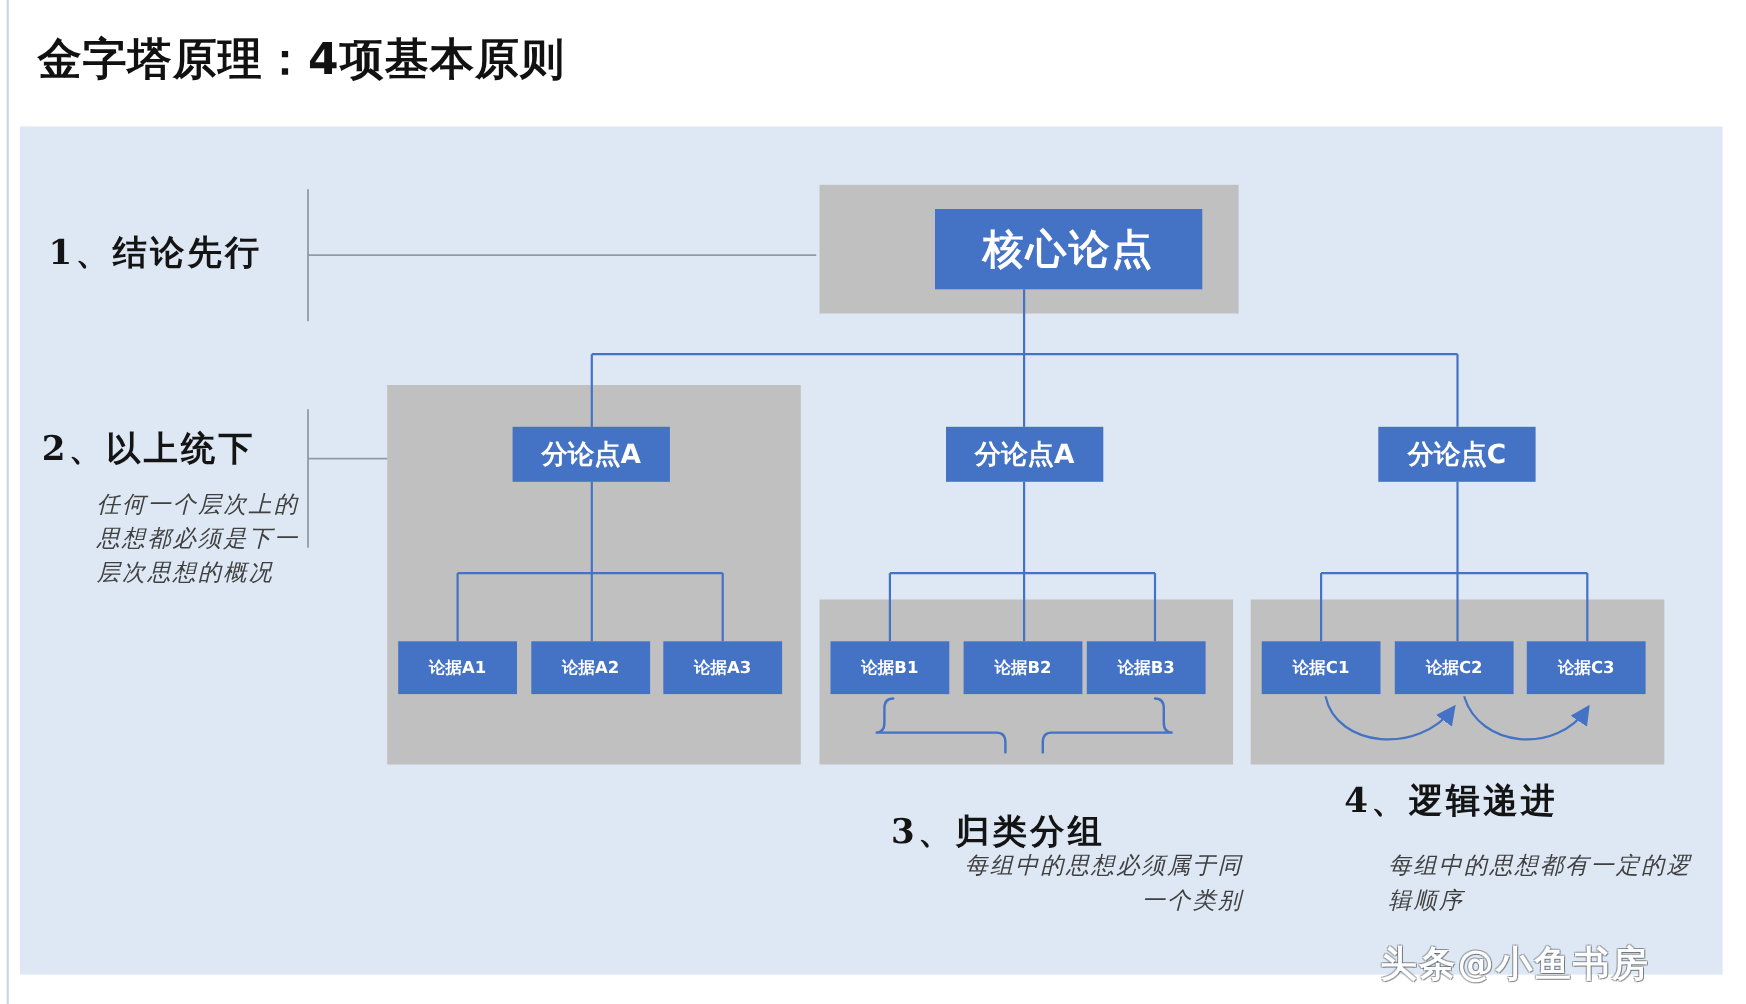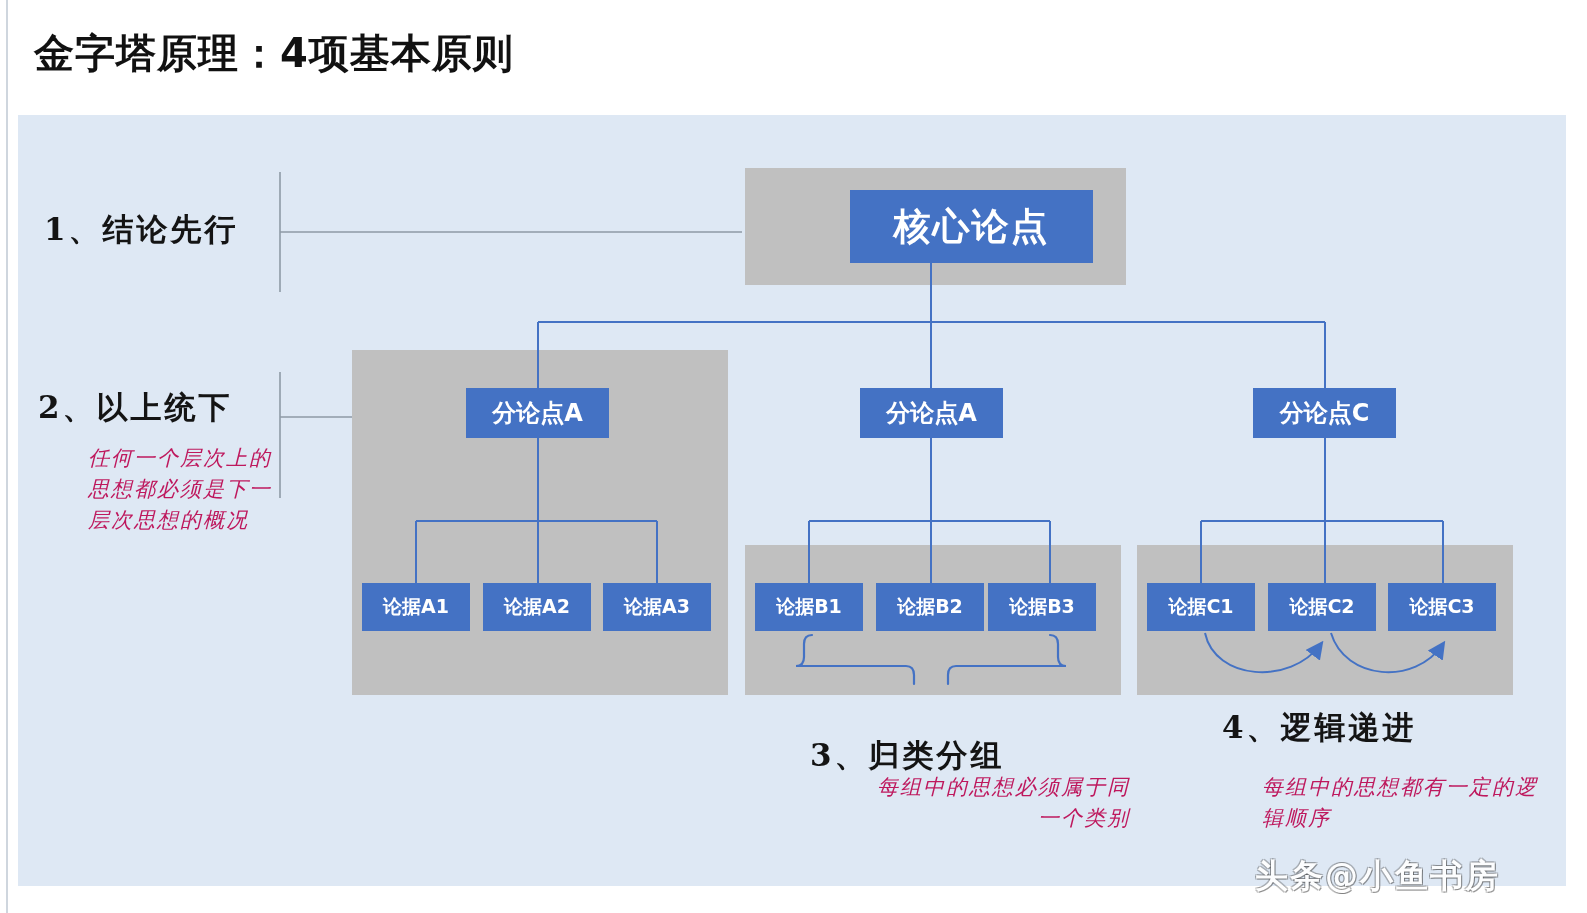--- a/index.html
+++ b/index.html
@@ -75,21 +75,21 @@
     font-size: 37px; font-weight: 700; letter-spacing: 2px; margin-left: 40px;
   }
   .node-sub {
     width: 143px; height: 50px; font-size: 24px; font-weight: 700;
   }
   #node-sub-a { left: 466px; top: 388px; }
   #node-sub-b { left: 860px; top: 388px; }
   #node-sub-c { left: 1253px; top: 388px; }
 
   .node-leaf {
-    width: 108px; height: 48px; font-size: 19px; font-weight: 700;
+    width: 108px; height: 48px; font-size: 15px; font-weight: 700;
   }
   #leaf-a1 { left: 362px; top: 583px; }
   #leaf-a2 { left: 483px; top: 583px; }
   #leaf-a3 { left: 603px; top: 583px; }
   #leaf-b1 { left: 755px; top: 583px; }
   #leaf-b2 { left: 876px; top: 583px; }
   #leaf-b3 { left: 972px; top: 583px; margin-left: 16px; }
   #leaf-c1 { left: 1147px; top: 583px; }
   #leaf-c2 { left: 1268px; top: 583px; }
   #leaf-c3 { left: 1388px; top: 583px; }
@@ -110,21 +110,21 @@
     white-space: nowrap;
   }
   .p-head {
     font-size: 31px;
     font-weight: 700;
     letter-spacing: 3px;
   }
   .p-desc {
     font-family: "DejaVu Serif", "Liberation Serif", serif;
     font-size: 21px;
-    color: #be185d;
+    color: #404040;
     letter-spacing: 2px;
     line-height: 1.48;
     font-style: italic;
   }
   #principle-1 { left: 44px; top: 209px; }
   #principle-2 { left: 38px; top: 387px; text-align: center; }
   #principle-2-desc {
     position: absolute;
     left: 88px; top: 443px; width: 185px;
   }

